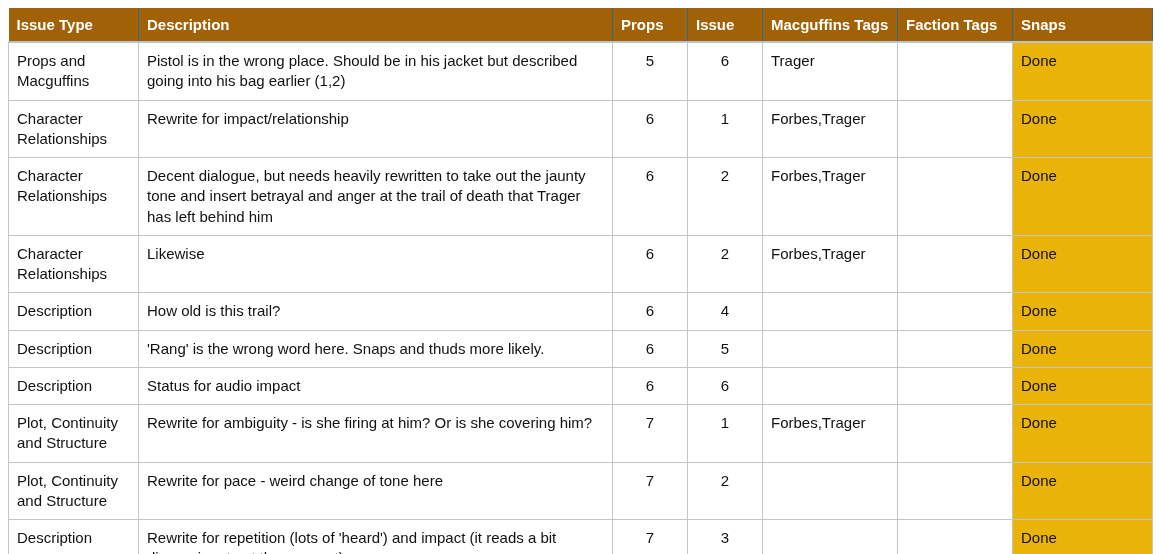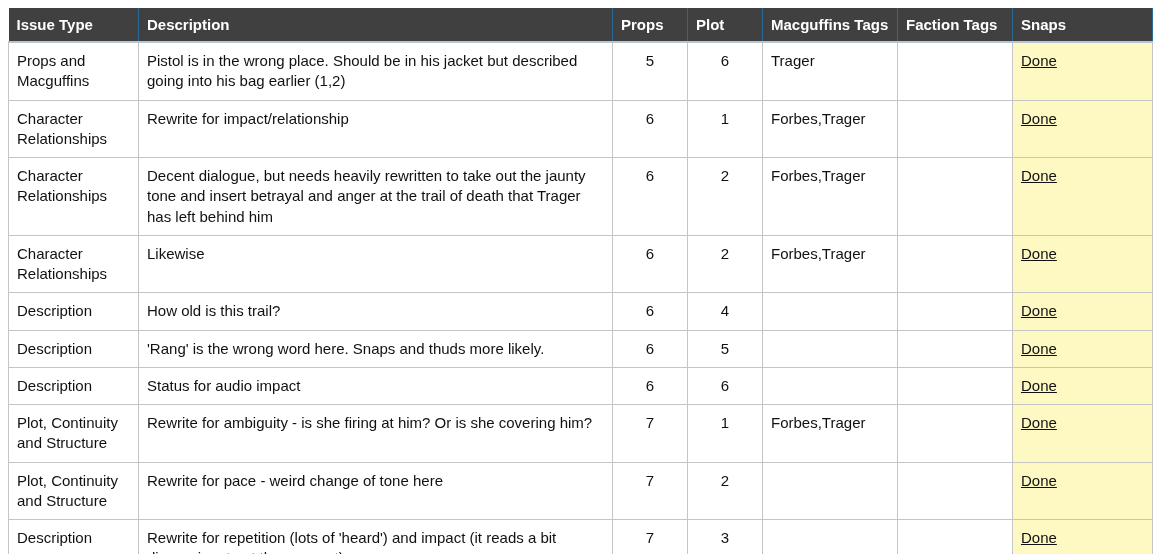--- a/index.html
+++ b/index.html
@@ -8,41 +8,40 @@
       font-size: 15px;
       background: #fff;
       padding: 8px;
     }
     table {
       border-collapse: collapse;
       width: 100%;
       table-layout: fixed;
     }
     th {
-      background: #404040;
+      background: #a16207;
       color: #fff;
       font-weight: 700;
       text-align: left;
       padding: 8px 8px;
       border-right: 1px solid #2a6a95;
       border-bottom: 2px solid #b8c5d0;
       font-size: 15px;
       white-space: nowrap;
     }
     td {
       padding: 8px 8px;
       border: 1px solid #c5c5c5;
       vertical-align: top;
       line-height: 1.35;
       color: #111;
     }
     td.center { text-align: center; }
     td.status-done {
-      background: #fef9c3;
-      text-decoration: underline;
+      background: #eab308;
     }
     col.c-issue { width: 130px; }
     col.c-desc { width: auto; }
     col.c-page { width: 75px; }
     col.c-note { width: 75px; }
     col.c-chartags { width: 135px; }
     col.c-factags { width: 115px; }
     col.c-status { width: 140px; }
   </style>
 </head>
@@ -56,21 +55,21 @@
       <col class="c-note">
     <col class="c-chartags">
       <col class="c-factags">
       <col class="c-status">
   </colgroup>
   <thead>
     <tr>
       <th>Issue Type</th>
       <th>Description</th>
       <th>Props</th>
-      <th>Plot</th>
+      <th>Issue</th>
       <th>Macguffins Tags</th>
       <th>Faction Tags</th>
       <th>Snaps</th>
     </tr>
   </thead>
   <tbody id="tbody">
       <tr>
         <td>Props and Macguffins</td>
         <td>Pistol is in the wrong place. Should be in his jacket but described going into his bag earlier (1,2)</td>
         <td class="center">5</td>

